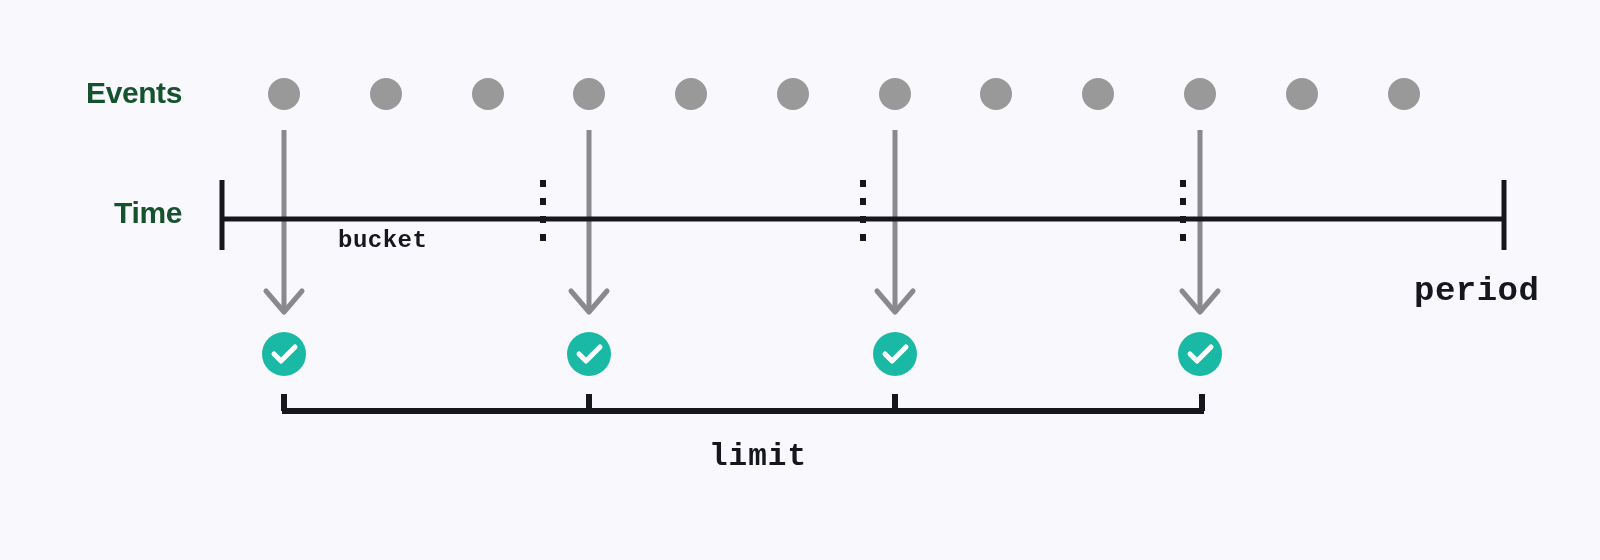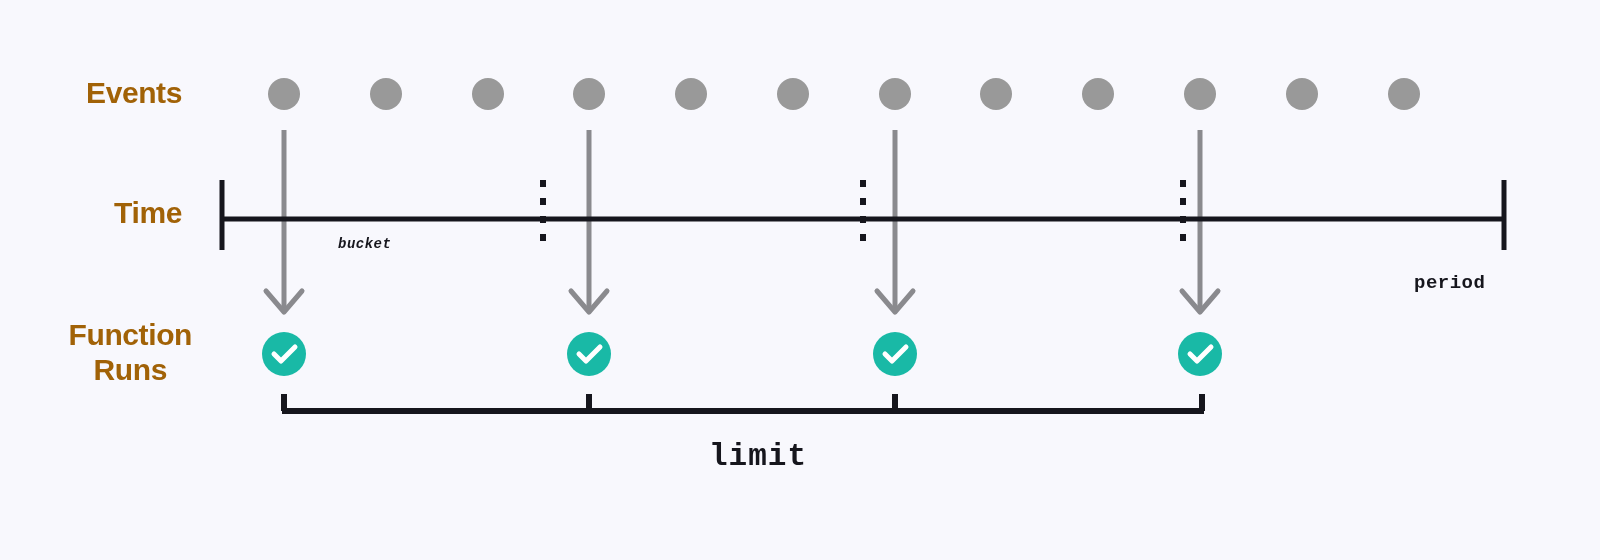--- a/index.html
+++ b/index.html
@@ -22,40 +22,40 @@
     left: 0;
     top: 0;
     width: 1600px;
     height: 560px;
     display: block;
   }
   .row-label {
     position: absolute;
     font-family: "Liberation Sans", sans-serif;
     font-weight: bold;
-    color: #a16207;
+    color: #14532d;
     font-size: 30px;
     line-height: 1.16;
-    text-align: center;
+    text-align: left;
     letter-spacing: -0.4px;
     white-space: pre-line;
   }
   #label-events  { right: 1418px; top: 76px; }
   #label-time    { right: 1418px; top: 196px; margin-left: 25px; }
   #label-funruns { right: 1408px; top: 318px; }
 
   .mono-label {
     position: absolute;
     font-family: "Liberation Mono", monospace;
     font-weight: bold;
     color: #16161d;
     white-space: nowrap;
   }
-  #label-bucket { left: 338px; top: 236px; font-size: 14px; letter-spacing: 0.5px; font-style: italic; }
-  #label-period { left: 1414px; top: 272px; font-size: 19px; letter-spacing: 0.5px; }
+  #label-bucket { left: 338px; top: 227px; font-size: 24px; letter-spacing: 0.5px; }
+  #label-period { left: 1414px; top: 272px; font-size: 34px; letter-spacing: 0.5px; }
   #label-limit  { left: 692px; top: 439px; font-size: 31px; letter-spacing: 1px; margin-left: 17px; }
 </style>
 </head>
 <body>
 
 <div id="stage">
 
   <svg id="diagram-svg" viewBox="0 0 1600 560" xmlns="http://www.w3.org/2000/svg">
 
     <g>
@@ -127,20 +127,18 @@
       <line x1="282" y1="411" x2="1204" y2="411"></line>
       <line x1="284" y1="394" x2="284" y2="411"></line>
       <line x1="589" y1="394" x2="589" y2="411"></line>
       <line x1="895" y1="394" x2="895" y2="411"></line>
       <line x1="1202" y1="394" x2="1202" y2="411"></line>
     </g>
   </svg>
 
   <div class="row-label" id="label-events">Events</div>
   <div class="row-label" id="label-time">Time</div>
-  <div class="row-label" id="label-funruns">Function
-Runs</div>
 
   <div class="mono-label" id="label-bucket">bucket</div>
   <div class="mono-label" id="label-period">period</div>
   <div class="mono-label" id="label-limit">limit</div>
 
 </div>
 
 </body></html>

